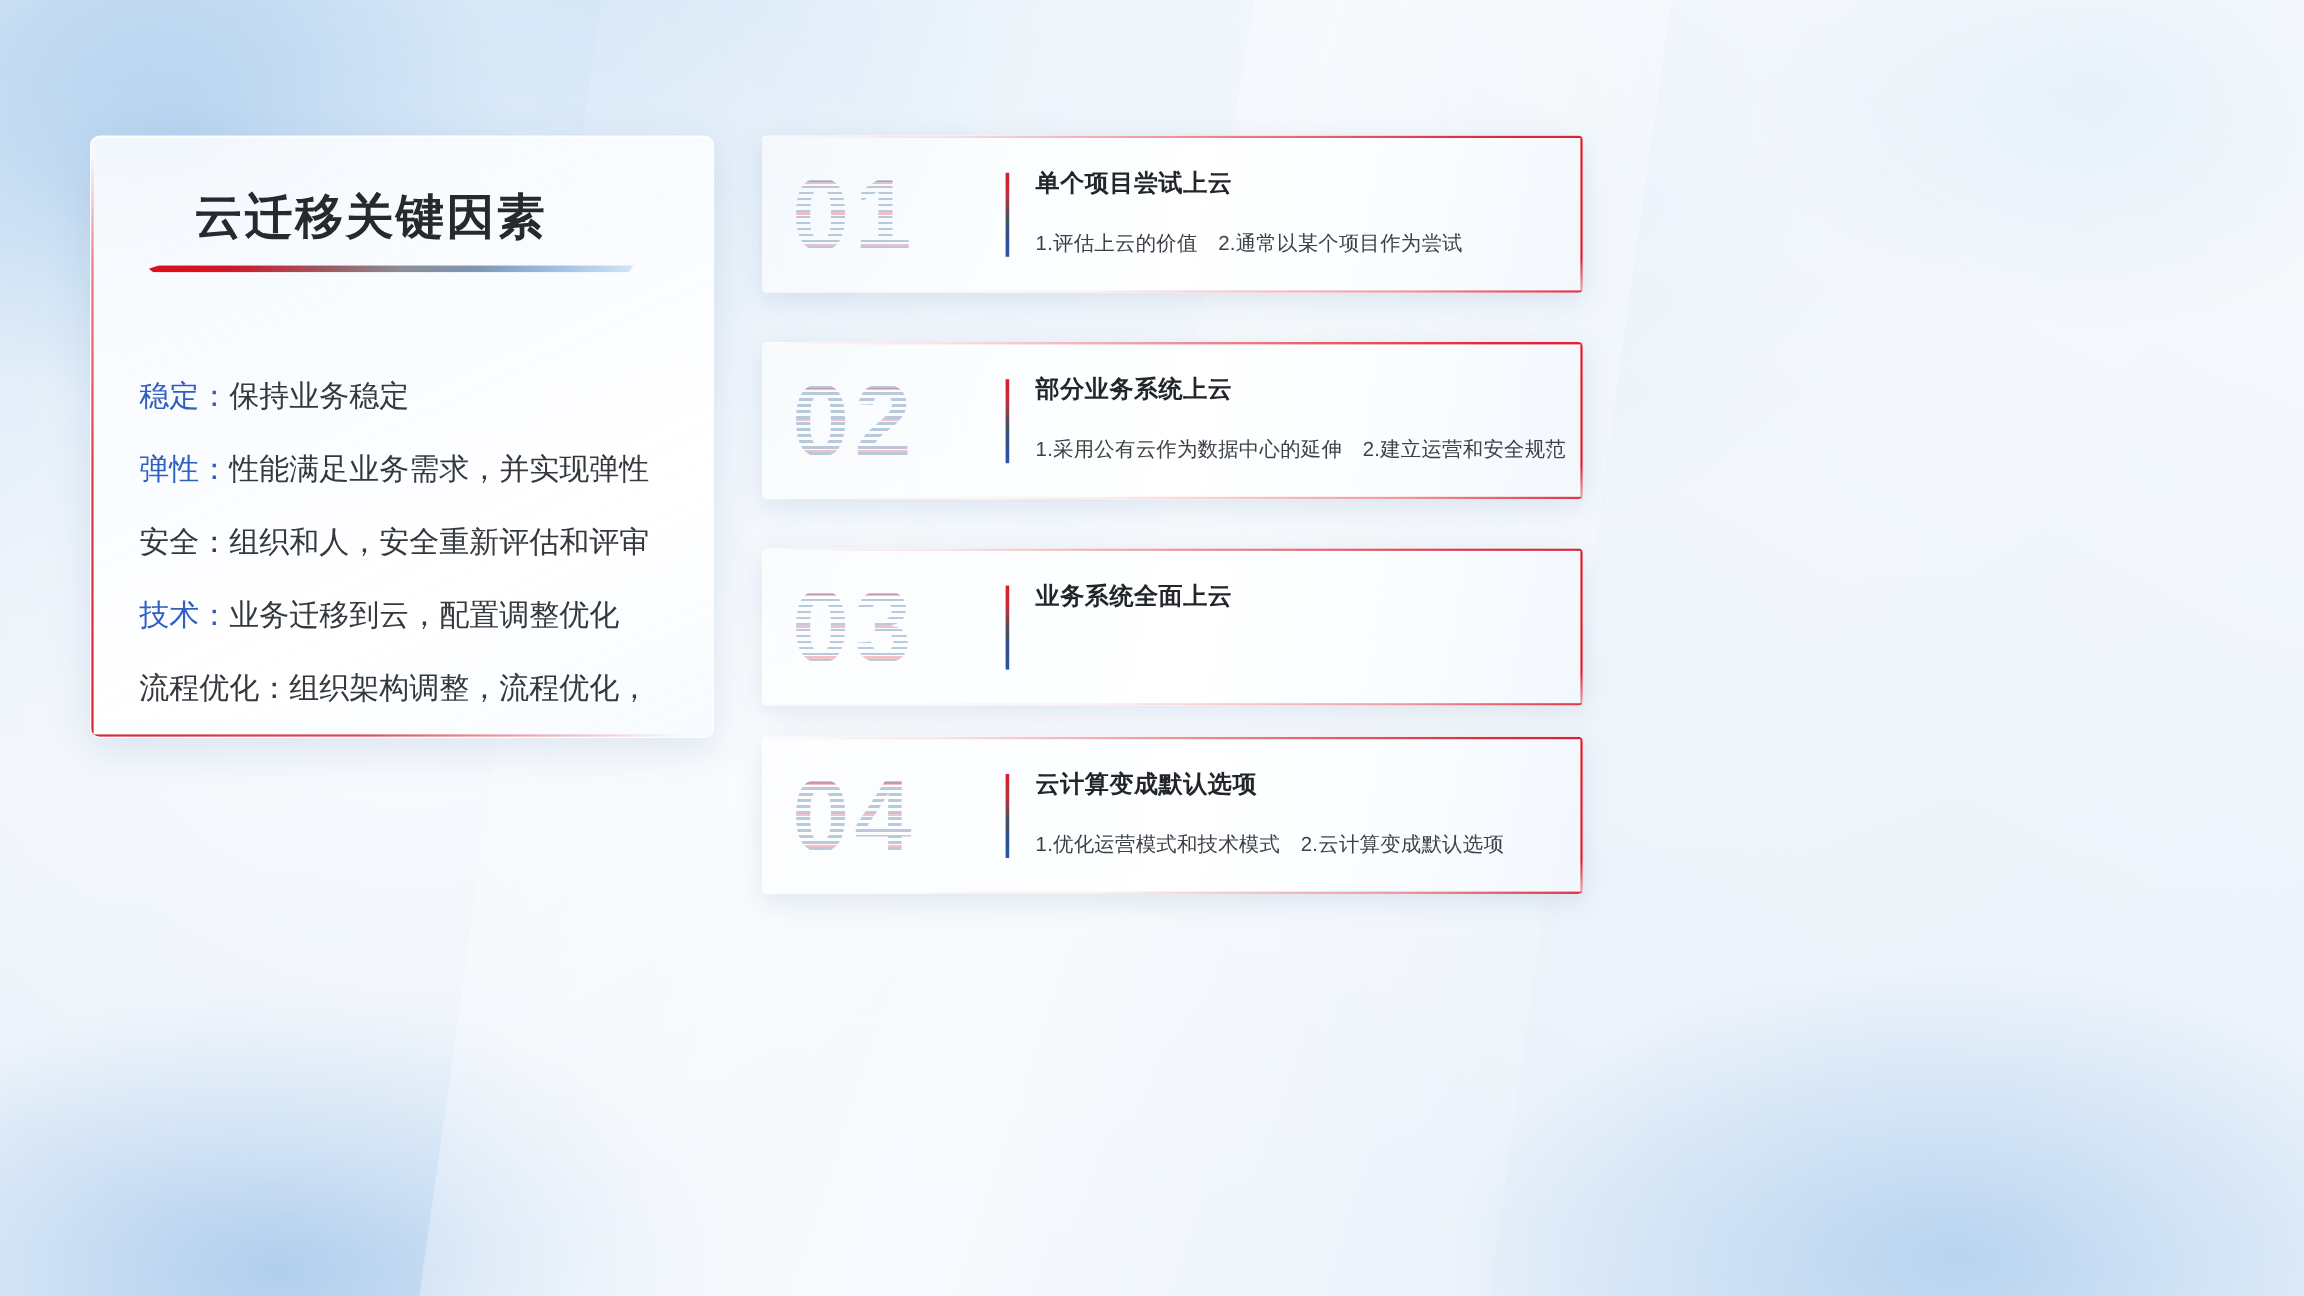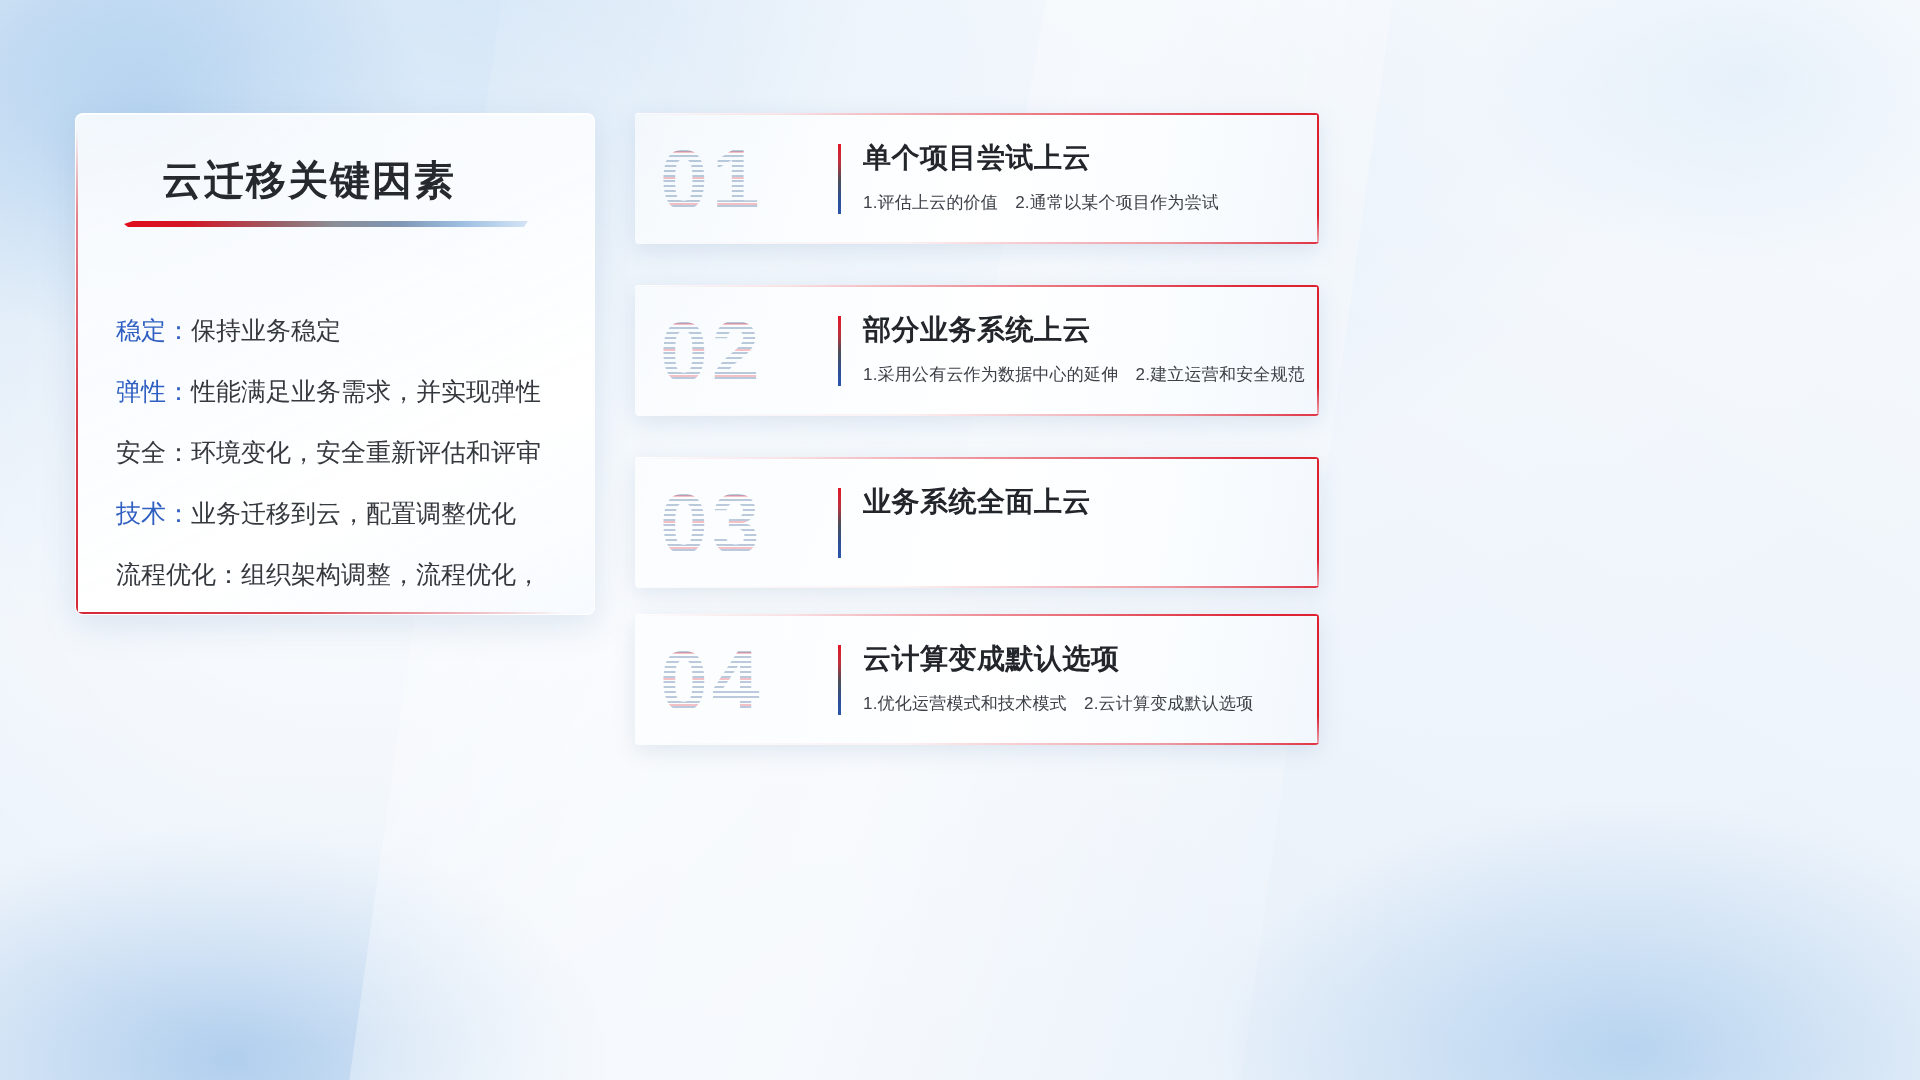--- a/index.html
+++ b/index.html
@@ -127,21 +127,21 @@
       rgba(255,255,255,0) 2px, rgba(255,255,255,0) 26px);
     -webkit-text-fill-color:transparent;
     opacity:.5; user-select:none;
   }
   .rc-div {
     position:absolute; left:203px; top:31px; width:3px; height:70px;
     background:linear-gradient(180deg,#e01828 0%,#c0303c 26%,#4a4f58 52%,#2d4f93 78%,#2a55ad 100%);
   }
   .rc-title {
     position:absolute; left:228px; top:26px;
-    font-size:28px; font-weight:700; color:#22262b; letter-spacing:.5px; white-space:nowrap;
+    font-size:20px; font-weight:700; color:#22262b; letter-spacing:.5px; white-space:nowrap;
   }
   .rc-sub {
     position:absolute; left:228px; top:78px;
     font-size:17px; color:#3d4147; letter-spacing:.2px; white-space:nowrap;
   }
 </style>
 </head>
 <body>
 
 <div id="bg">
@@ -159,21 +159,21 @@
   <div class="lc-title">云迁移关键因素</div>
   <div class="lc-rule"></div>
   <div class="lc-list">
     <div class="lc-item">
       <span class="k">稳定：</span><span>保持业务稳定</span>
     </div>
     <div class="lc-item">
       <span class="k">弹性：</span><span>性能满足业务需求，并实现弹性</span>
     </div>
     <div class="lc-item">
-      <span>安全：</span><span>环境变化，安全重新评估和评审</span>
+      <span>安全：</span><span>组织和人，安全重新评估和评审</span>
     </div>
     <div class="lc-item">
       <span class="k">技术：</span><span>业务迁移到云，配置调整优化</span>
     </div>
     <div class="lc-item">
       <span>流程优化：</span><span>组织架构调整，流程优化，</span>
     </div>
     <div class="lc-item">
       <span>人员技能培训</span>
     </div>

